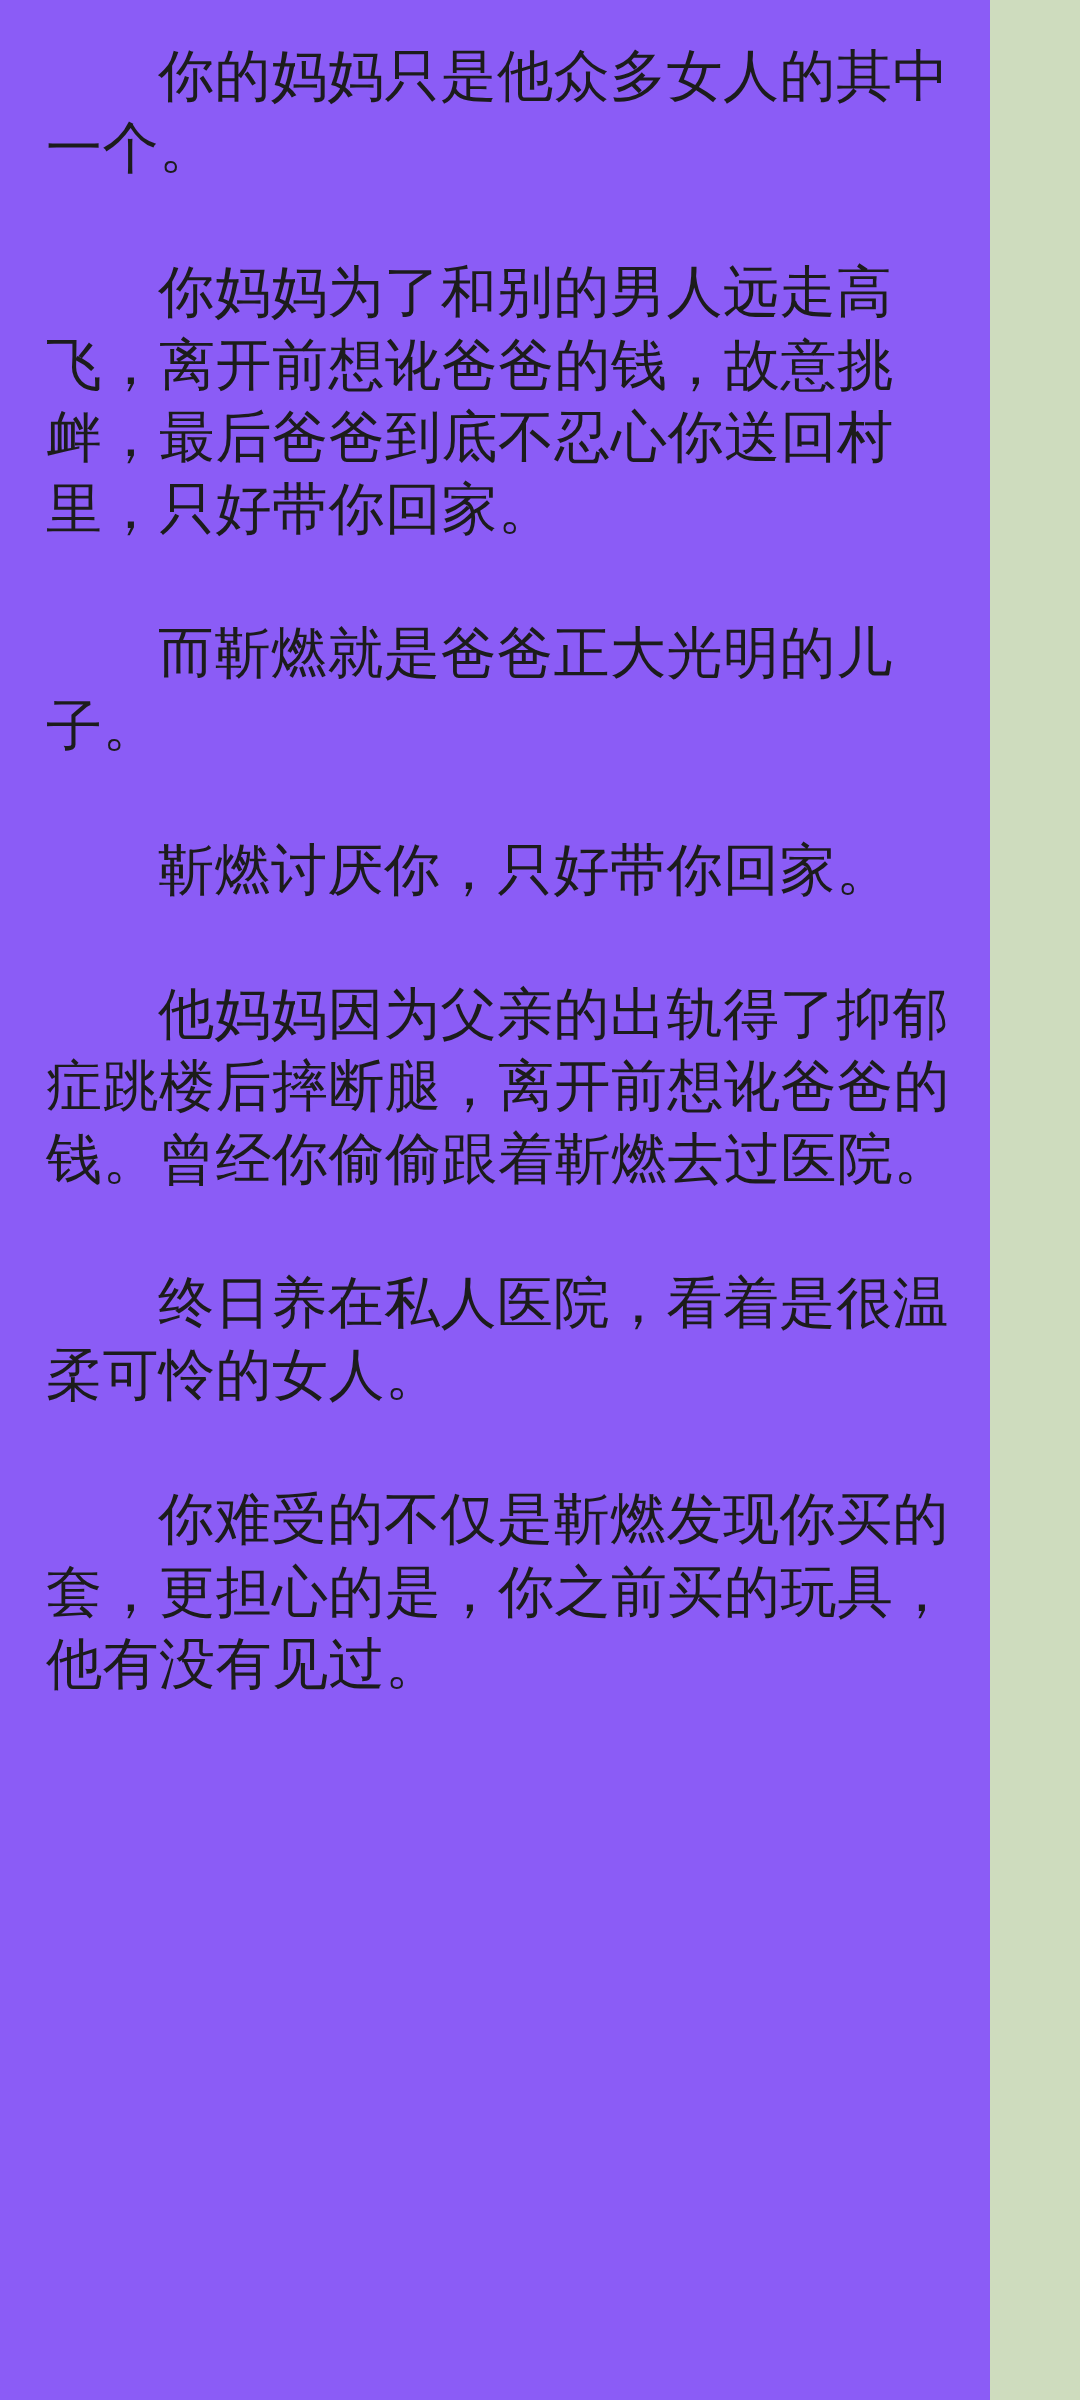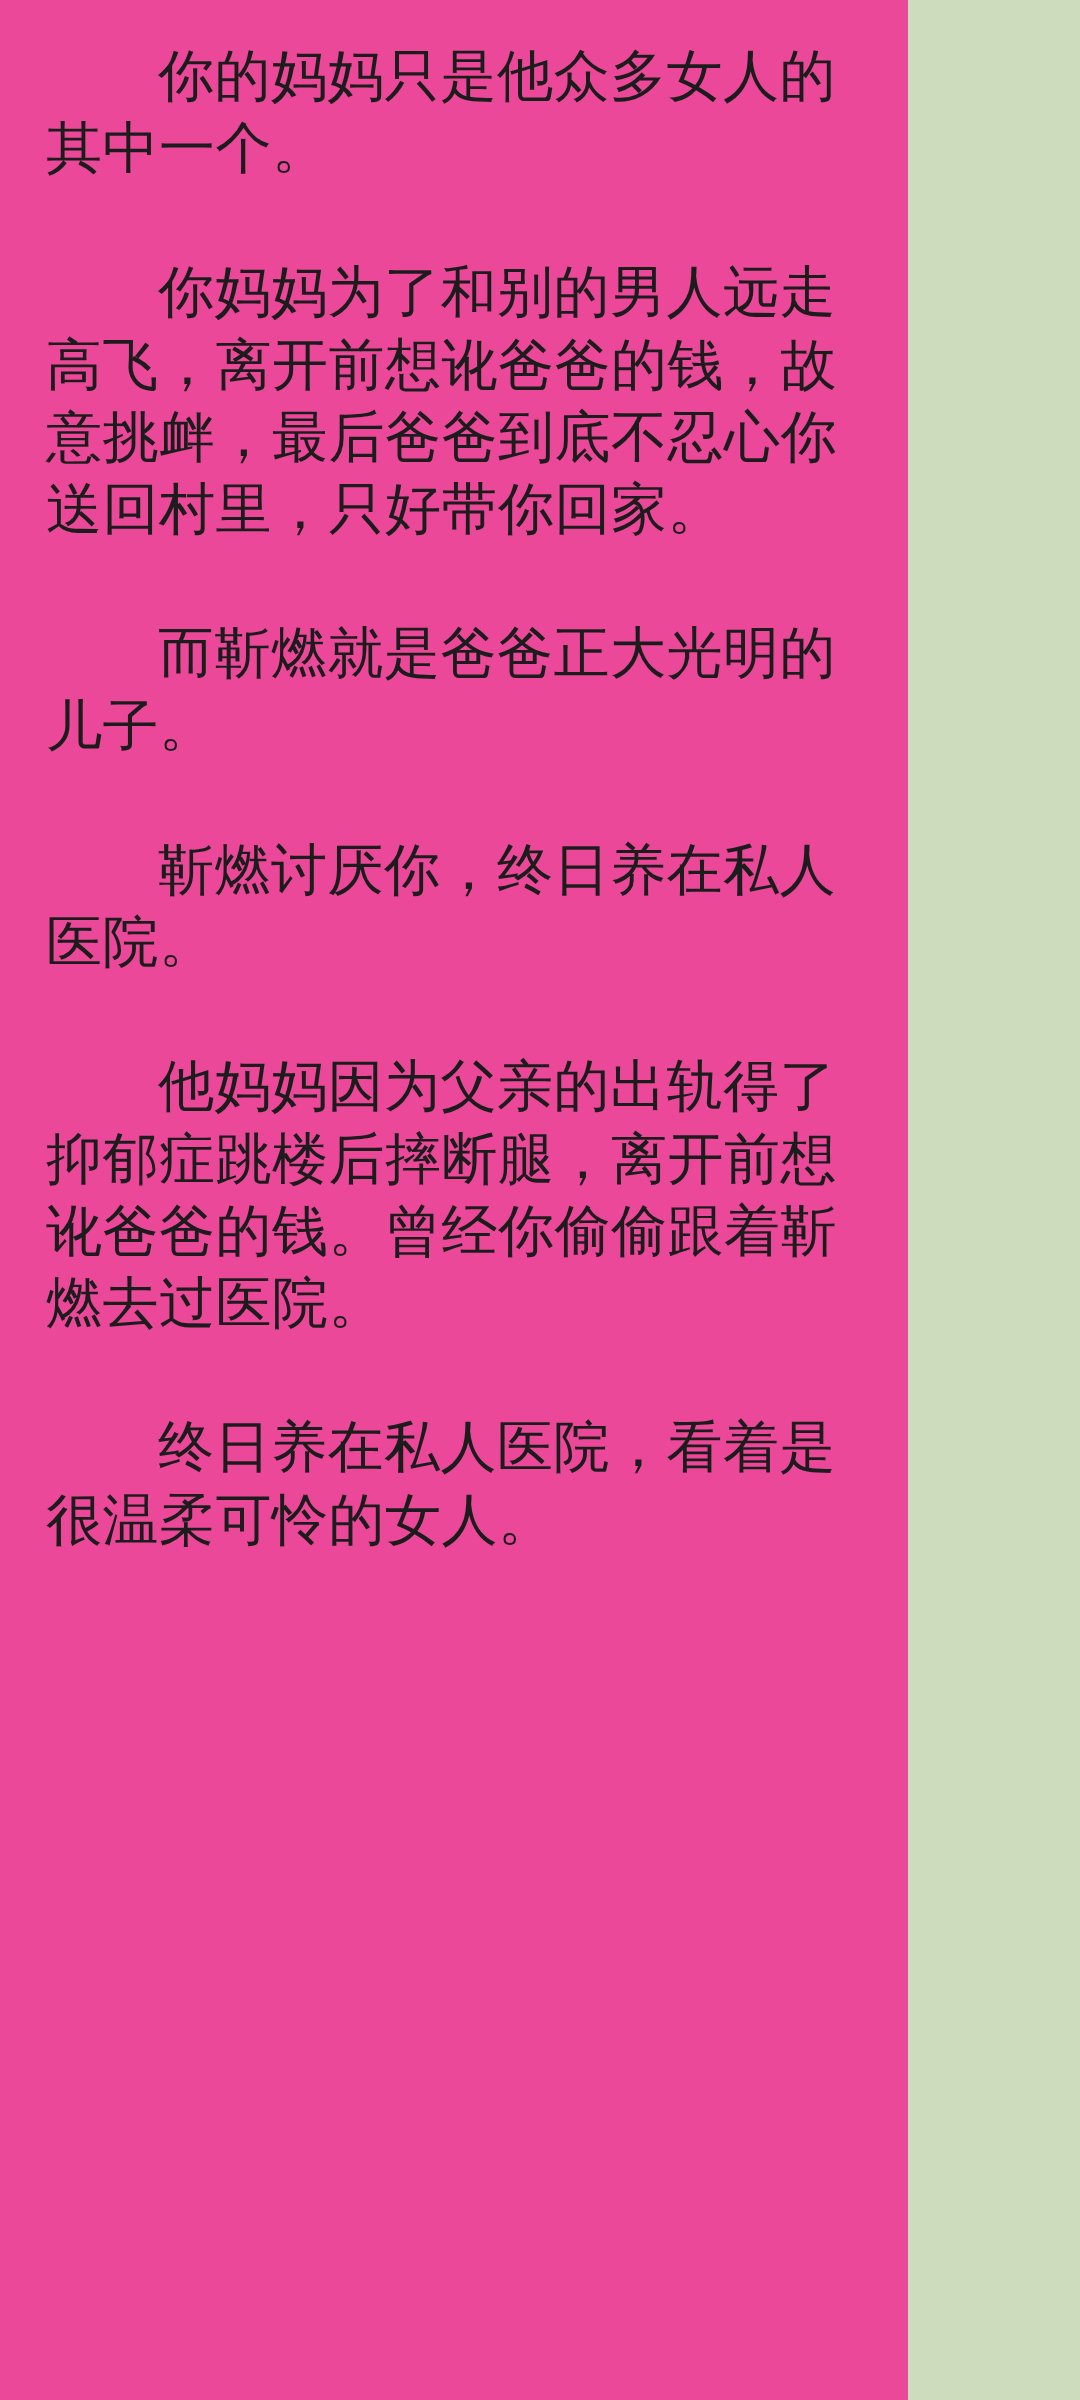--- a/index.html
+++ b/index.html
@@ -7,23 +7,23 @@
     padding: 0;
   }
   body {
     width: 1080px;
     min-height: 2400px;
     background: #cedcbe;
     font-family: "Liberation Sans", sans-serif;
   }
   .reader {
     box-sizing: border-box;
-    width: 908px;
+    width: 990px;
     min-height: 2400px;
-    background: #ec4899;
+    background: #8b5cf6;
     padding: 40px 37px 30px 46px;
   }
   .para {
     color: #1c1c1c;
     font-size: 56px;
     line-height: 1.29;
     letter-spacing: 0.5px;
     text-indent: 2em;
     margin: 0 0 72px 0;
     text-align: left;
@@ -33,16 +33,17 @@
     margin-bottom: 0;
   }
 </style>
 </head>
 <body>
 
 <div class="reader">
   <p class="para">你的妈妈只是他众多女人的其中一个。</p>
   <p class="para">你妈妈为了和别的男人远走高飞，离开前想讹爸爸的钱，故意挑衅，最后爸爸到底不忍心你送回村里，只好带你回家。</p>
   <p class="para">而靳燃就是爸爸正大光明的儿子。</p>
-  <p class="para">靳燃讨厌你，终日养在私人医院。</p>
+  <p class="para">靳燃讨厌你，只好带你回家。</p>
   <p class="para">他妈妈因为父亲的出轨得了抑郁症跳楼后摔断腿，离开前想讹爸爸的钱。曾经你偷偷跟着靳燃去过医院。</p>
   <p class="para">终日养在私人医院，看着是很温柔可怜的女人。</p>
+  <p class="para">你难受的不仅是靳燃发现你买的套，更担心的是，你之前买的玩具，他有没有见过。</p>
 </div>
 
 </body></html>

